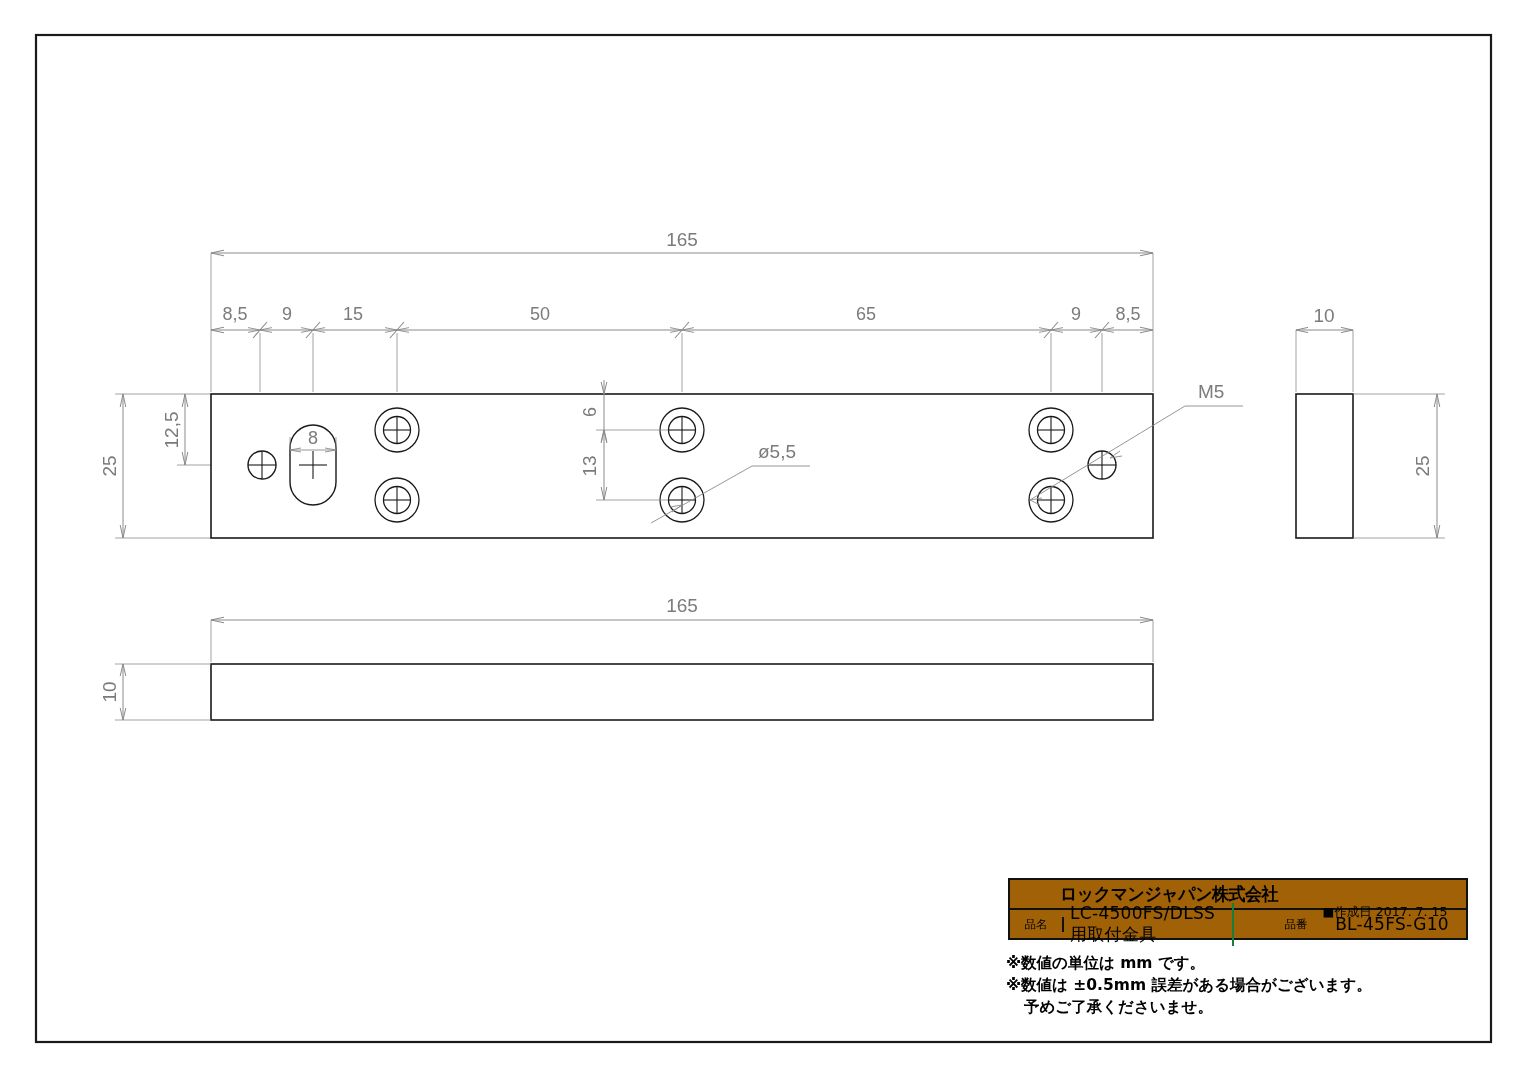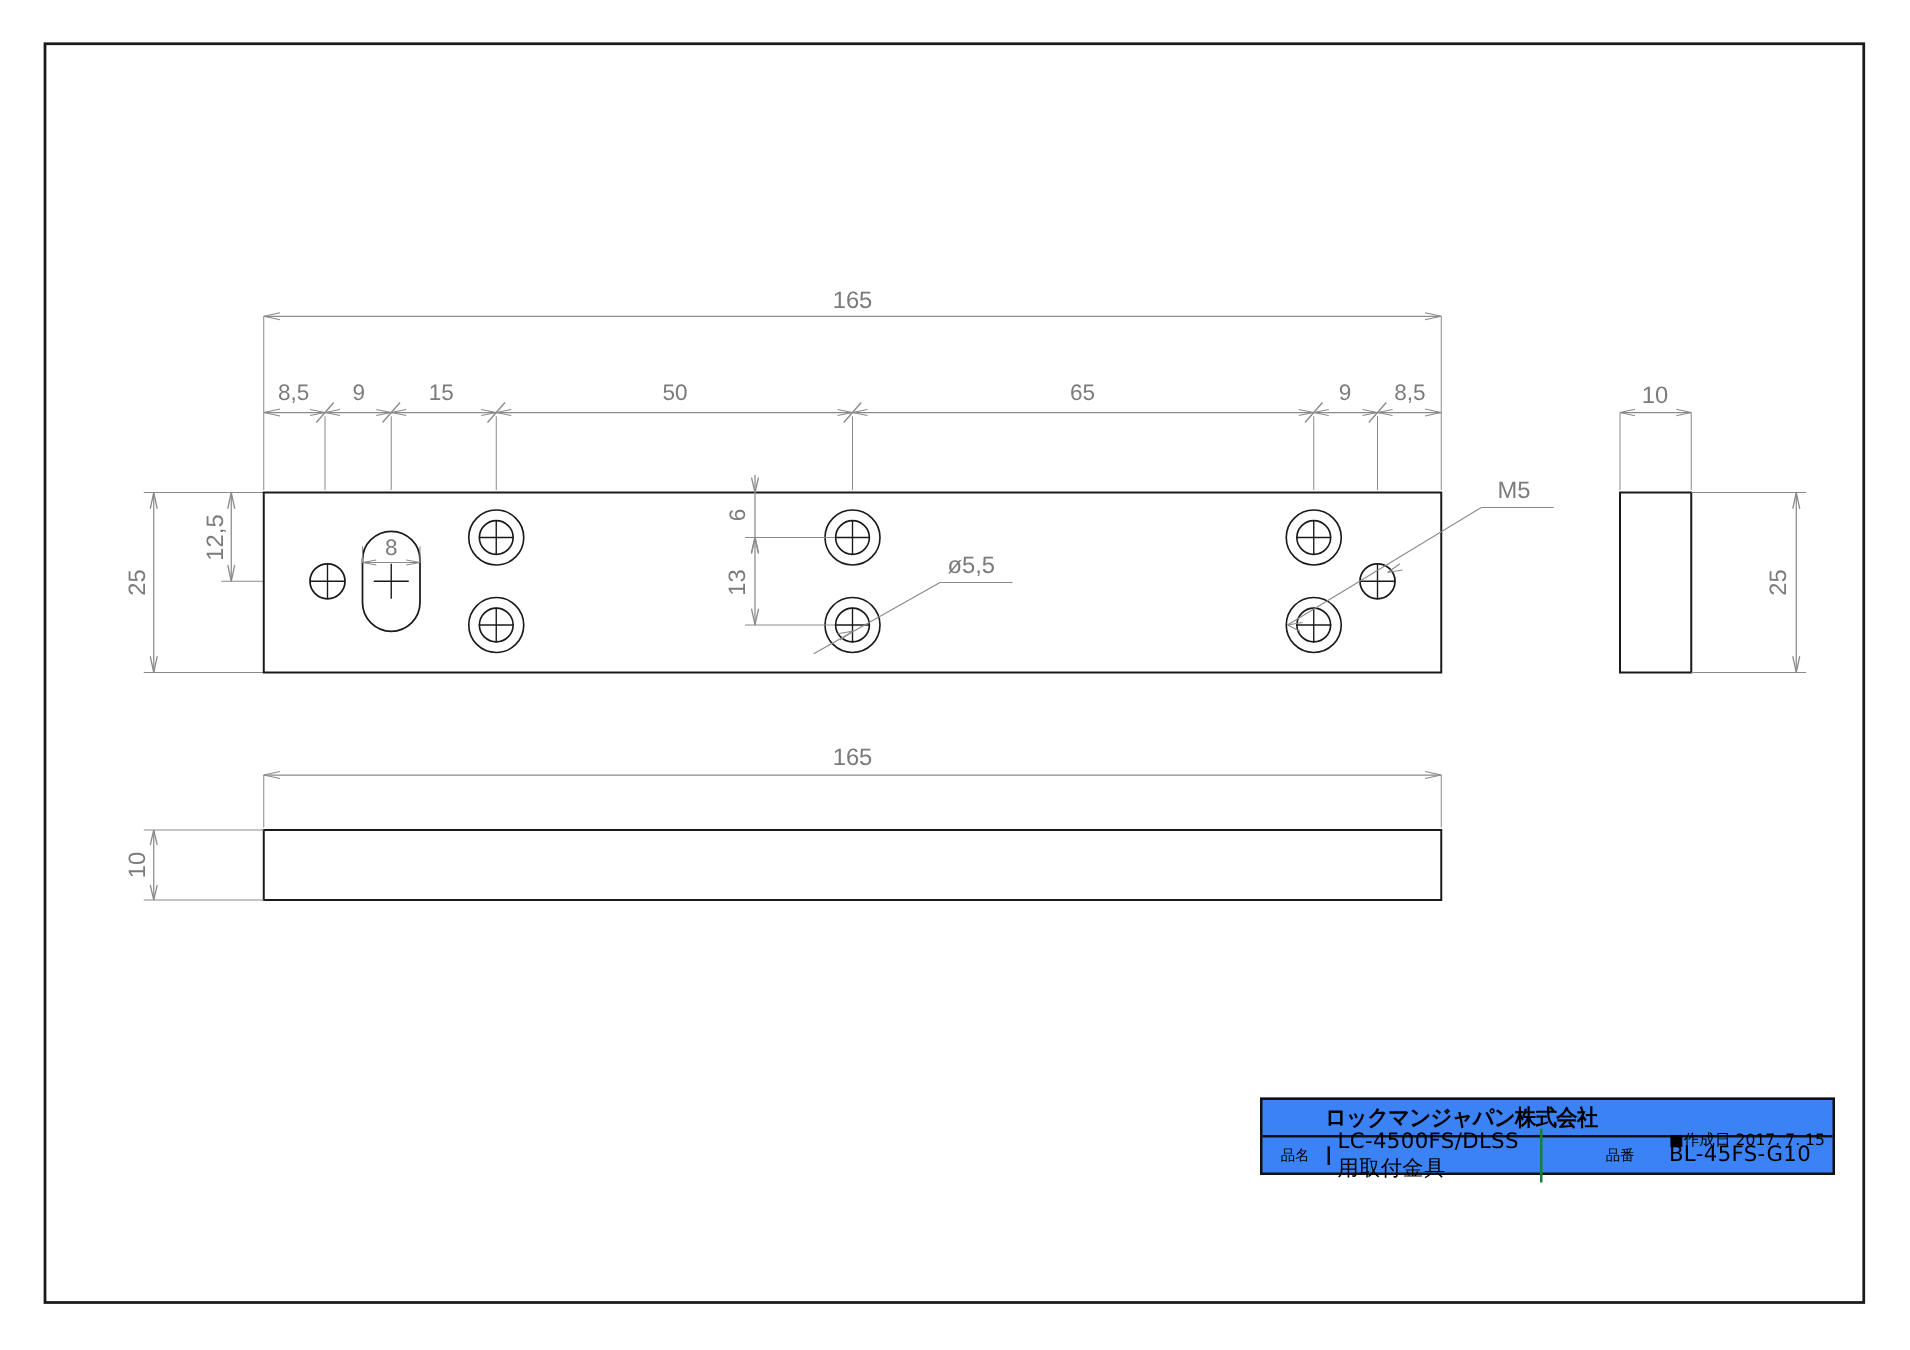--- a/index.html
+++ b/index.html
@@ -26,21 +26,21 @@
     left: 0; top: 0;
   }
   
   #title-block {
     position: absolute;
     left: 1008px;
     top: 878px;
     width: 460px;
     border: 2px solid #111111;
     box-sizing: border-box;
-    background: #3b82f6;
+    background: #a16207;
   }
   #tb-row-1 {
     display: flex;
     align-items: center;
     height: 30px;
     border-bottom: 2px solid #111111;
     box-sizing: border-box;
   }
   #tb-company {
     flex: 1 1 auto;
@@ -53,21 +53,21 @@
     font-family: "DejaVu Sans", sans-serif;
     transform: scaleY(1.05);
   }
   #tb-date {
     flex: 0 0 150px;
     font-size: 12.5px;
     color: #000;
     white-space: nowrap;
     font-family: "DejaVu Sans", sans-serif;
     padding-right: 6px;
-    text-align: right;
+    text-align: center;
     margin-top: 36px;
   }
   #tb-row-2 {
     display: flex;
     align-items: center;
     height: 28px;
   }
   .tb-label {
     font-size: 11.5px;
     font-family: "DejaVu Sans", sans-serif;
@@ -342,14 +342,19 @@
       <div id="tb-date">■作成日 2017. 7. 15</div>
     </div>
     <div id="tb-row-2">
       <div id="tb-name-label" class="tb-label">品名</div>
       <div id="tb-name-value" class="tb-value">LC-4500FS/DLSS 用取付金具</div>
       <div id="tb-code-label" class="tb-label">品番</div>
       <div id="tb-code-value" class="tb-value">BL-45FS-G10</div>
     </div>
   </div>
 
+  <div id="notes">
+    <div>※数値の単位は mm です。</div>
+    <div>※数値は ±0.5mm 誤差がある場合がございます。</div>
+    <div class="indent">予めご了承くださいませ。</div>
+  </div>
 
 </div>
 
 </body></html>

